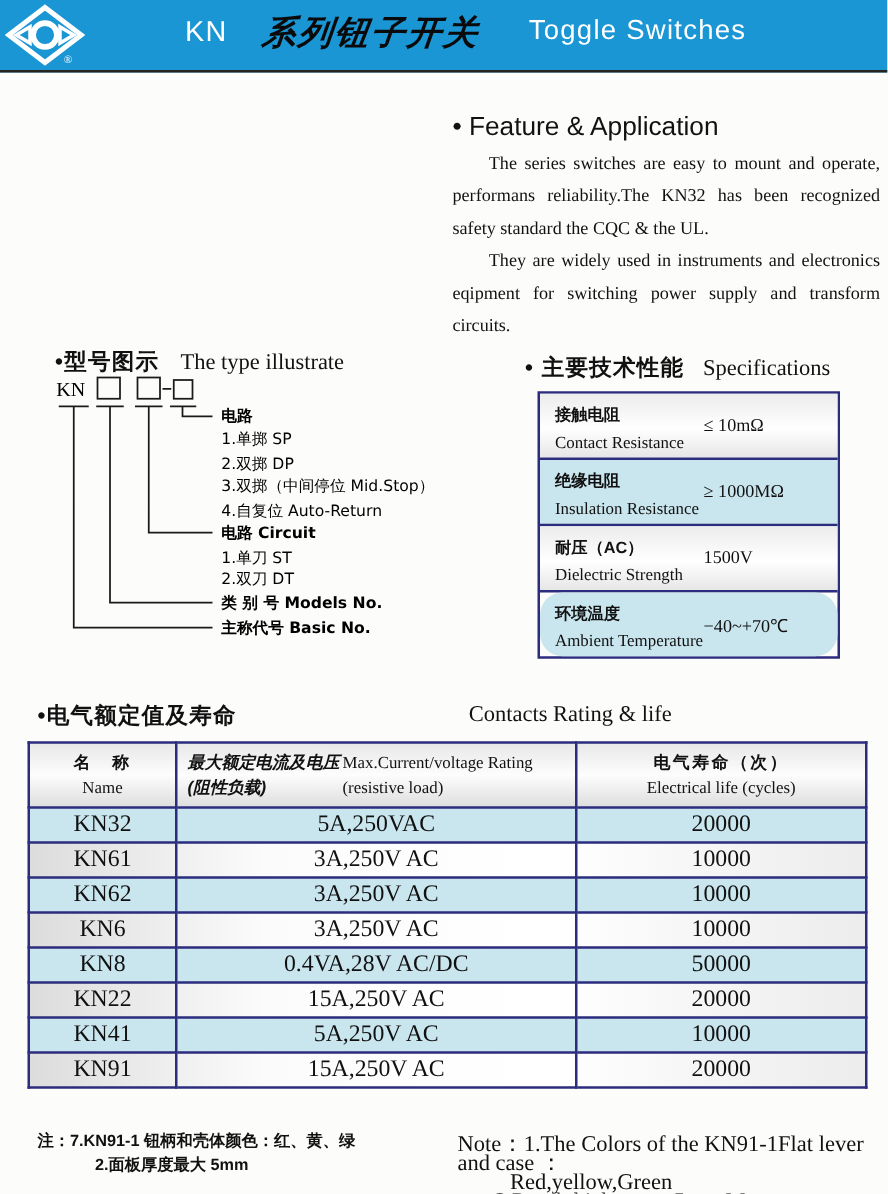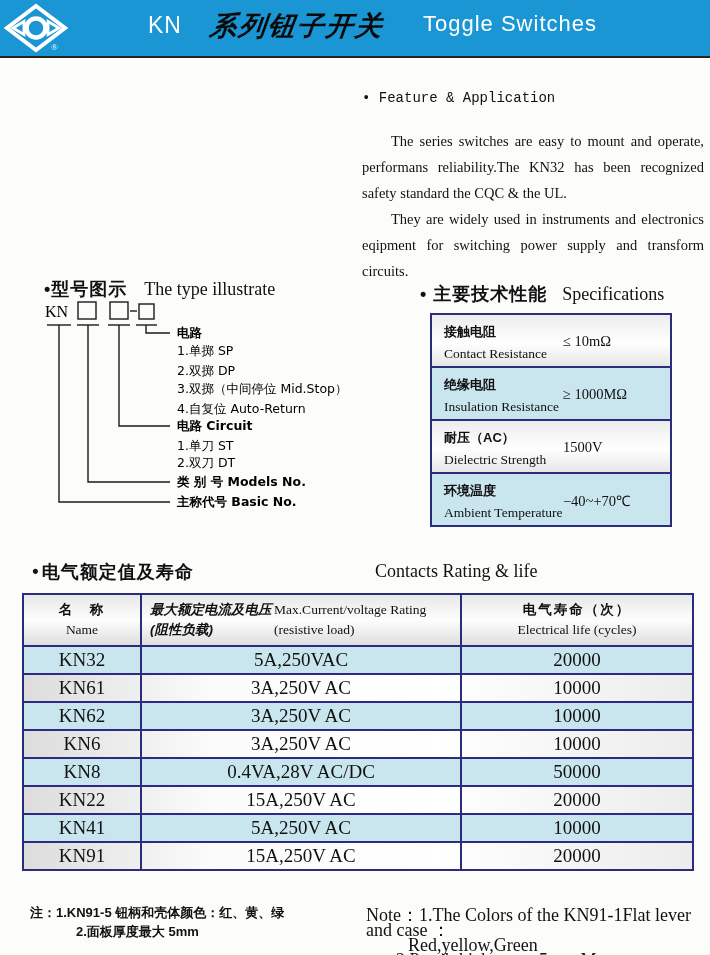--- a/index.html
+++ b/index.html
@@ -15,48 +15,48 @@
   .zh-title{position:absolute;left:210px;top:8px;color:#0a0a0a;font-size:27px;font-weight:900;
             font-style:italic;letter-spacing:2px;transform:skewX(-6deg);}
   .en-title{position:absolute;left:423px;top:11px;color:#fff;font-size:22px;letter-spacing:1px;}
 
   
   .feat-zh{position:absolute;left:20px;top:90px;width:332px;}
   .feat-zh h2{margin:0 0 10px 0;font-size:18px;font-weight:bold;letter-spacing:1px;}
   .feat-zh p{margin:0;font-size:15px;font-weight:bold;line-height:27px;text-indent:2em;
              text-align:justify;font-family:"Liberation Serif",serif;}
   .feat-en{position:absolute;left:362px;top:90px;width:342px;}
-  .feat-en h2{margin:0 0 22px 0;font-size:14px;font-weight:normal;
-              font-family:Liberation Mono, monospace;}
+  .feat-en h2{margin:0 0 4px 0;font-size:21px;font-weight:normal;
+              font-family:Liberation Sans, sans-serif;}
   .feat-en p{margin:0;font-size:14.5px;line-height:26px;text-indent:2em;text-align:justify;
              font-family:"Liberation Serif",serif;}
 
   
   .illu-head{position:absolute;left:44px;top:277px;font-size:18px;}
   .illu-head .zh{font-weight:bold;letter-spacing:1px;}
   .illu-head .en{font-family:"Liberation Serif",serif;margin-left:12px;}
   .diagram{position:absolute;left:40px;top:298px;}
 
   
   .spec-head{position:absolute;left:420px;top:282px;font-size:18px;}
   .spec-head .zh{font-weight:bold;letter-spacing:1px;}
   .spec-head .en{font-family:"Liberation Serif",serif;margin-left:10px;}
   .spec-table{position:absolute;left:430px;top:313px;width:238px;border:2px solid #2b2c7d;}
   .spec-row{position:relative;height:49px;border-bottom:2px solid #2b2c7d;padding:2px 16px 0 12px;}
-  .spec-row:last-child{border-bottom:none;}
+  .spec-row:last-child{border-bottom:none;border-radius:18px;}
   .spec-row:nth-child(odd){background:linear-gradient(180deg,#ececec,#ffffff 55%,#e6e6e6);}
   .spec-row:nth-child(even){background:#c9e5ee;}
   .spec-zh{display:block;font-size:13px;font-weight:bold;margin-top:6px;}
   .spec-en{display:block;font-size:13.5px;font-family:"Liberation Serif",serif;margin-top:5px;}
   .spec-val{position:absolute;left:55%;top:50%;transform:translateY(-50%);
             font-size:14.5px;font-family:"Liberation Serif",serif;}
 
   
   .rate-head{position:absolute;left:30px;top:560px;width:660px;font-size:18px;}
-  .rate-head .zh{font-weight:bold;letter-spacing:1px;font-family:Liberation Mono, monospace;}
+  .rate-head .zh{font-weight:bold;letter-spacing:1px;}
   .rate-head .en{position:absolute;left:345px;top:1px;font-family:"Liberation Serif",serif;}
   table.ratings{position:absolute;left:22px;top:593px;width:670px;border-collapse:collapse;
                 table-layout:fixed;}
   table.ratings col.c1{width:118px;} table.ratings col.c2{width:320px;} table.ratings col.c3{width:232px;}
   table.ratings th,table.ratings td{border:2px solid #2b2c7d;padding:0;}
   table.ratings thead th{height:50px;background:linear-gradient(180deg,#e8e8e8,#fdfdfd 50%,#dedede);
                          font-weight:normal;vertical-align:middle;}
   .hstack{display:flex;flex-direction:column;align-items:center;line-height:20px;}
   .hzh{font-size:13.5px;font-weight:bold;letter-spacing:2px;}
   .hen{font-size:13.5px;font-family:"Liberation Serif",serif;}
@@ -237,21 +237,21 @@
       </tr>
       <tr>
         <td>KN91</td>
         <td>15A,250V AC</td>
         <td>20000</td>
       </tr>
     </tbody>
   </table>
 
   <div class="notes-zh">
-    <div>注：1.KN91-5  钮柄和壳体颜色：红、黄、绿</div>
+    <div>注：7.KN91-1  钮柄和壳体颜色：红、黄、绿</div>
     <div class="l2">2.面板厚度最大 5mm</div>
   </div>
   <div class="notes-en">
     <div>Note：1.The Colors of the KN91-1Flat lever and case ：</div>
     <div class="l2">Red,yellow,Green</div>
     <div class="l3">2.Panel thickness：5mm Max.</div>
   </div>
 
 </div>
 

